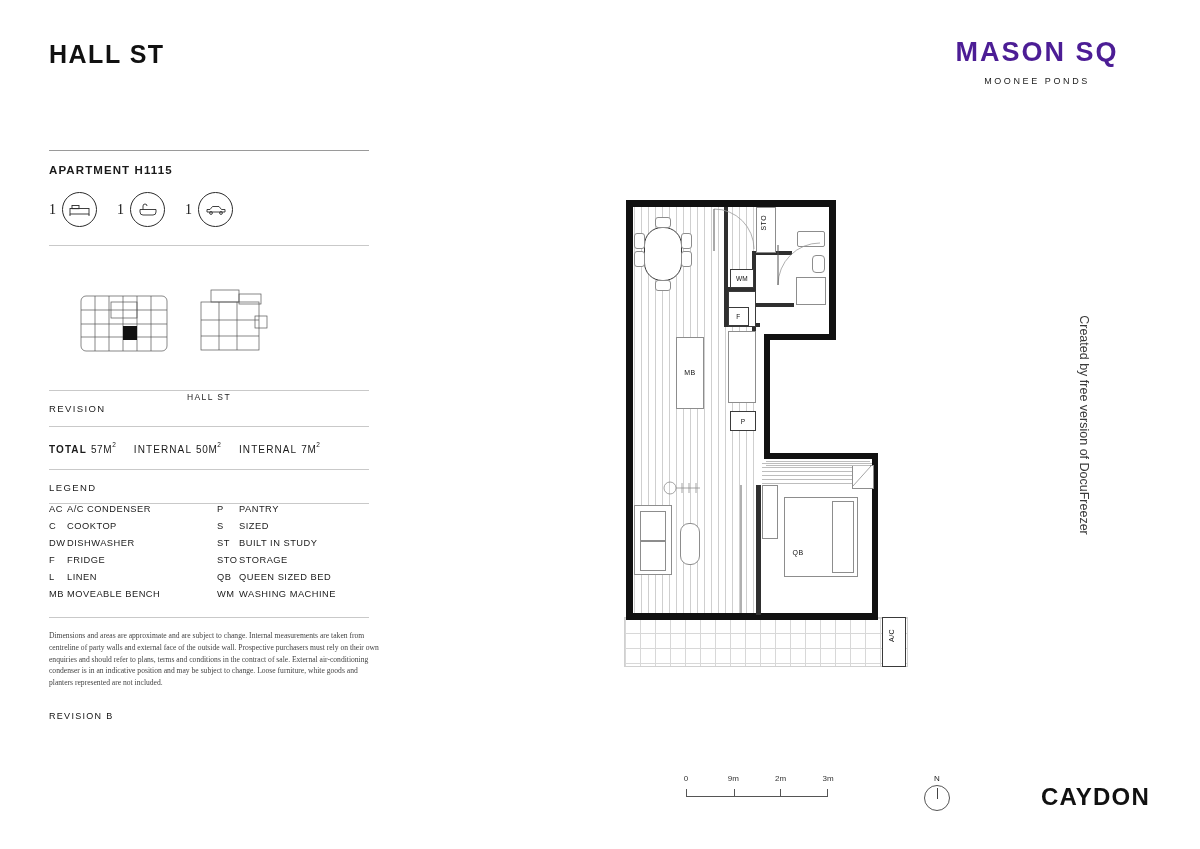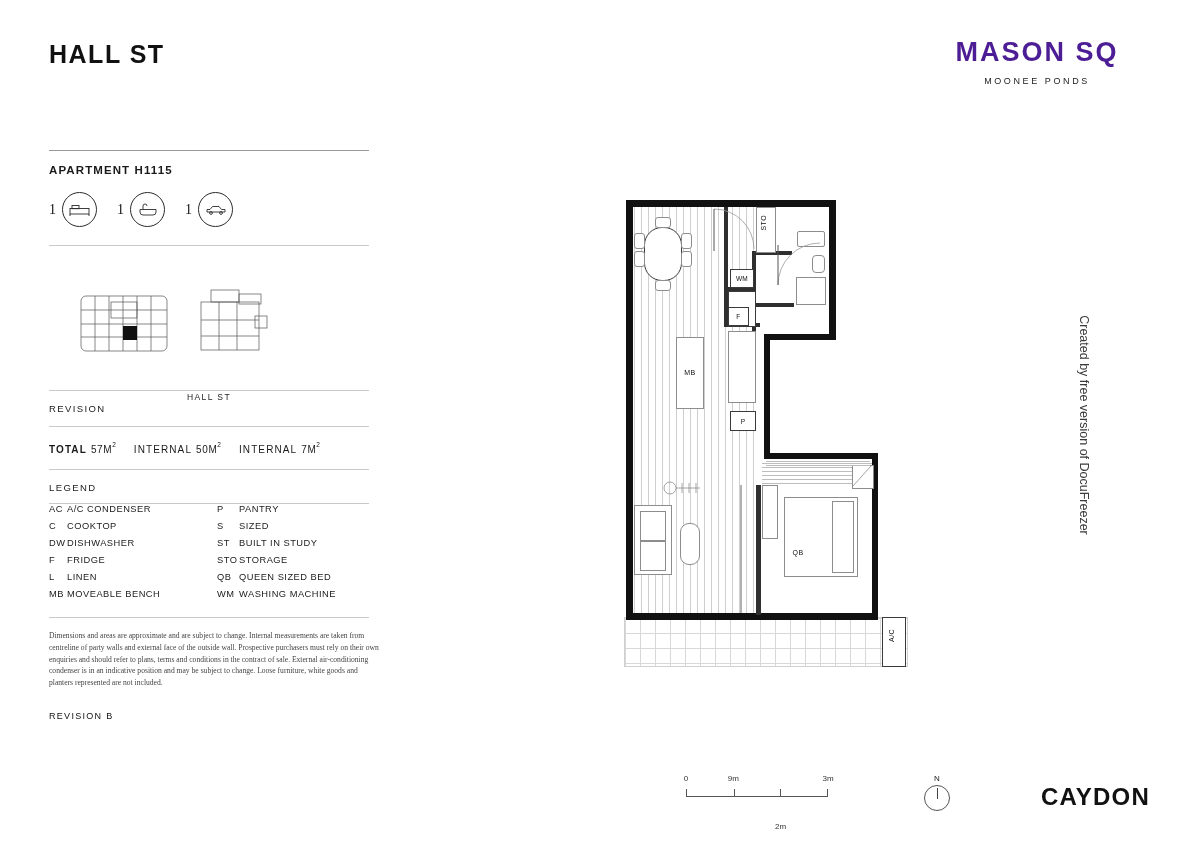--- a/index.html
+++ b/index.html
@@ -541,21 +541,21 @@
   <div class="outline" style="left:282px; top:432px; width:22px; height:48px;"></div>
   <div class="lbl vert" style="left:288px; top:444px; width:10px;">A/C</div>
 
   <div class="thinwall" style="left:140px; top:300px; width:2px; height:128px; background:#b0b0b0;"></div>
 </div>
 
 <div id="scalebar">
   <div class="scale-ticks">
     <span class="scale-tick" style="left:0%;">0</span>
     <span class="scale-tick" style="left:33.3%;">9m</span>
-    <span class="scale-tick" style="left:66.6%;margin-top:48px;">2m</span>
+    <span class="scale-tick" style="left:66.6%;">2m</span>
     <span class="scale-tick" style="left:100%;">3m</span>
   </div>
   <div class="scale-line">
     <i style="left:33.3%"></i>
       <i style="left:66.6%"></i>
   </div>
 </div>
 
 <div id="northpoint">
   <div id="north-n">N</div>

